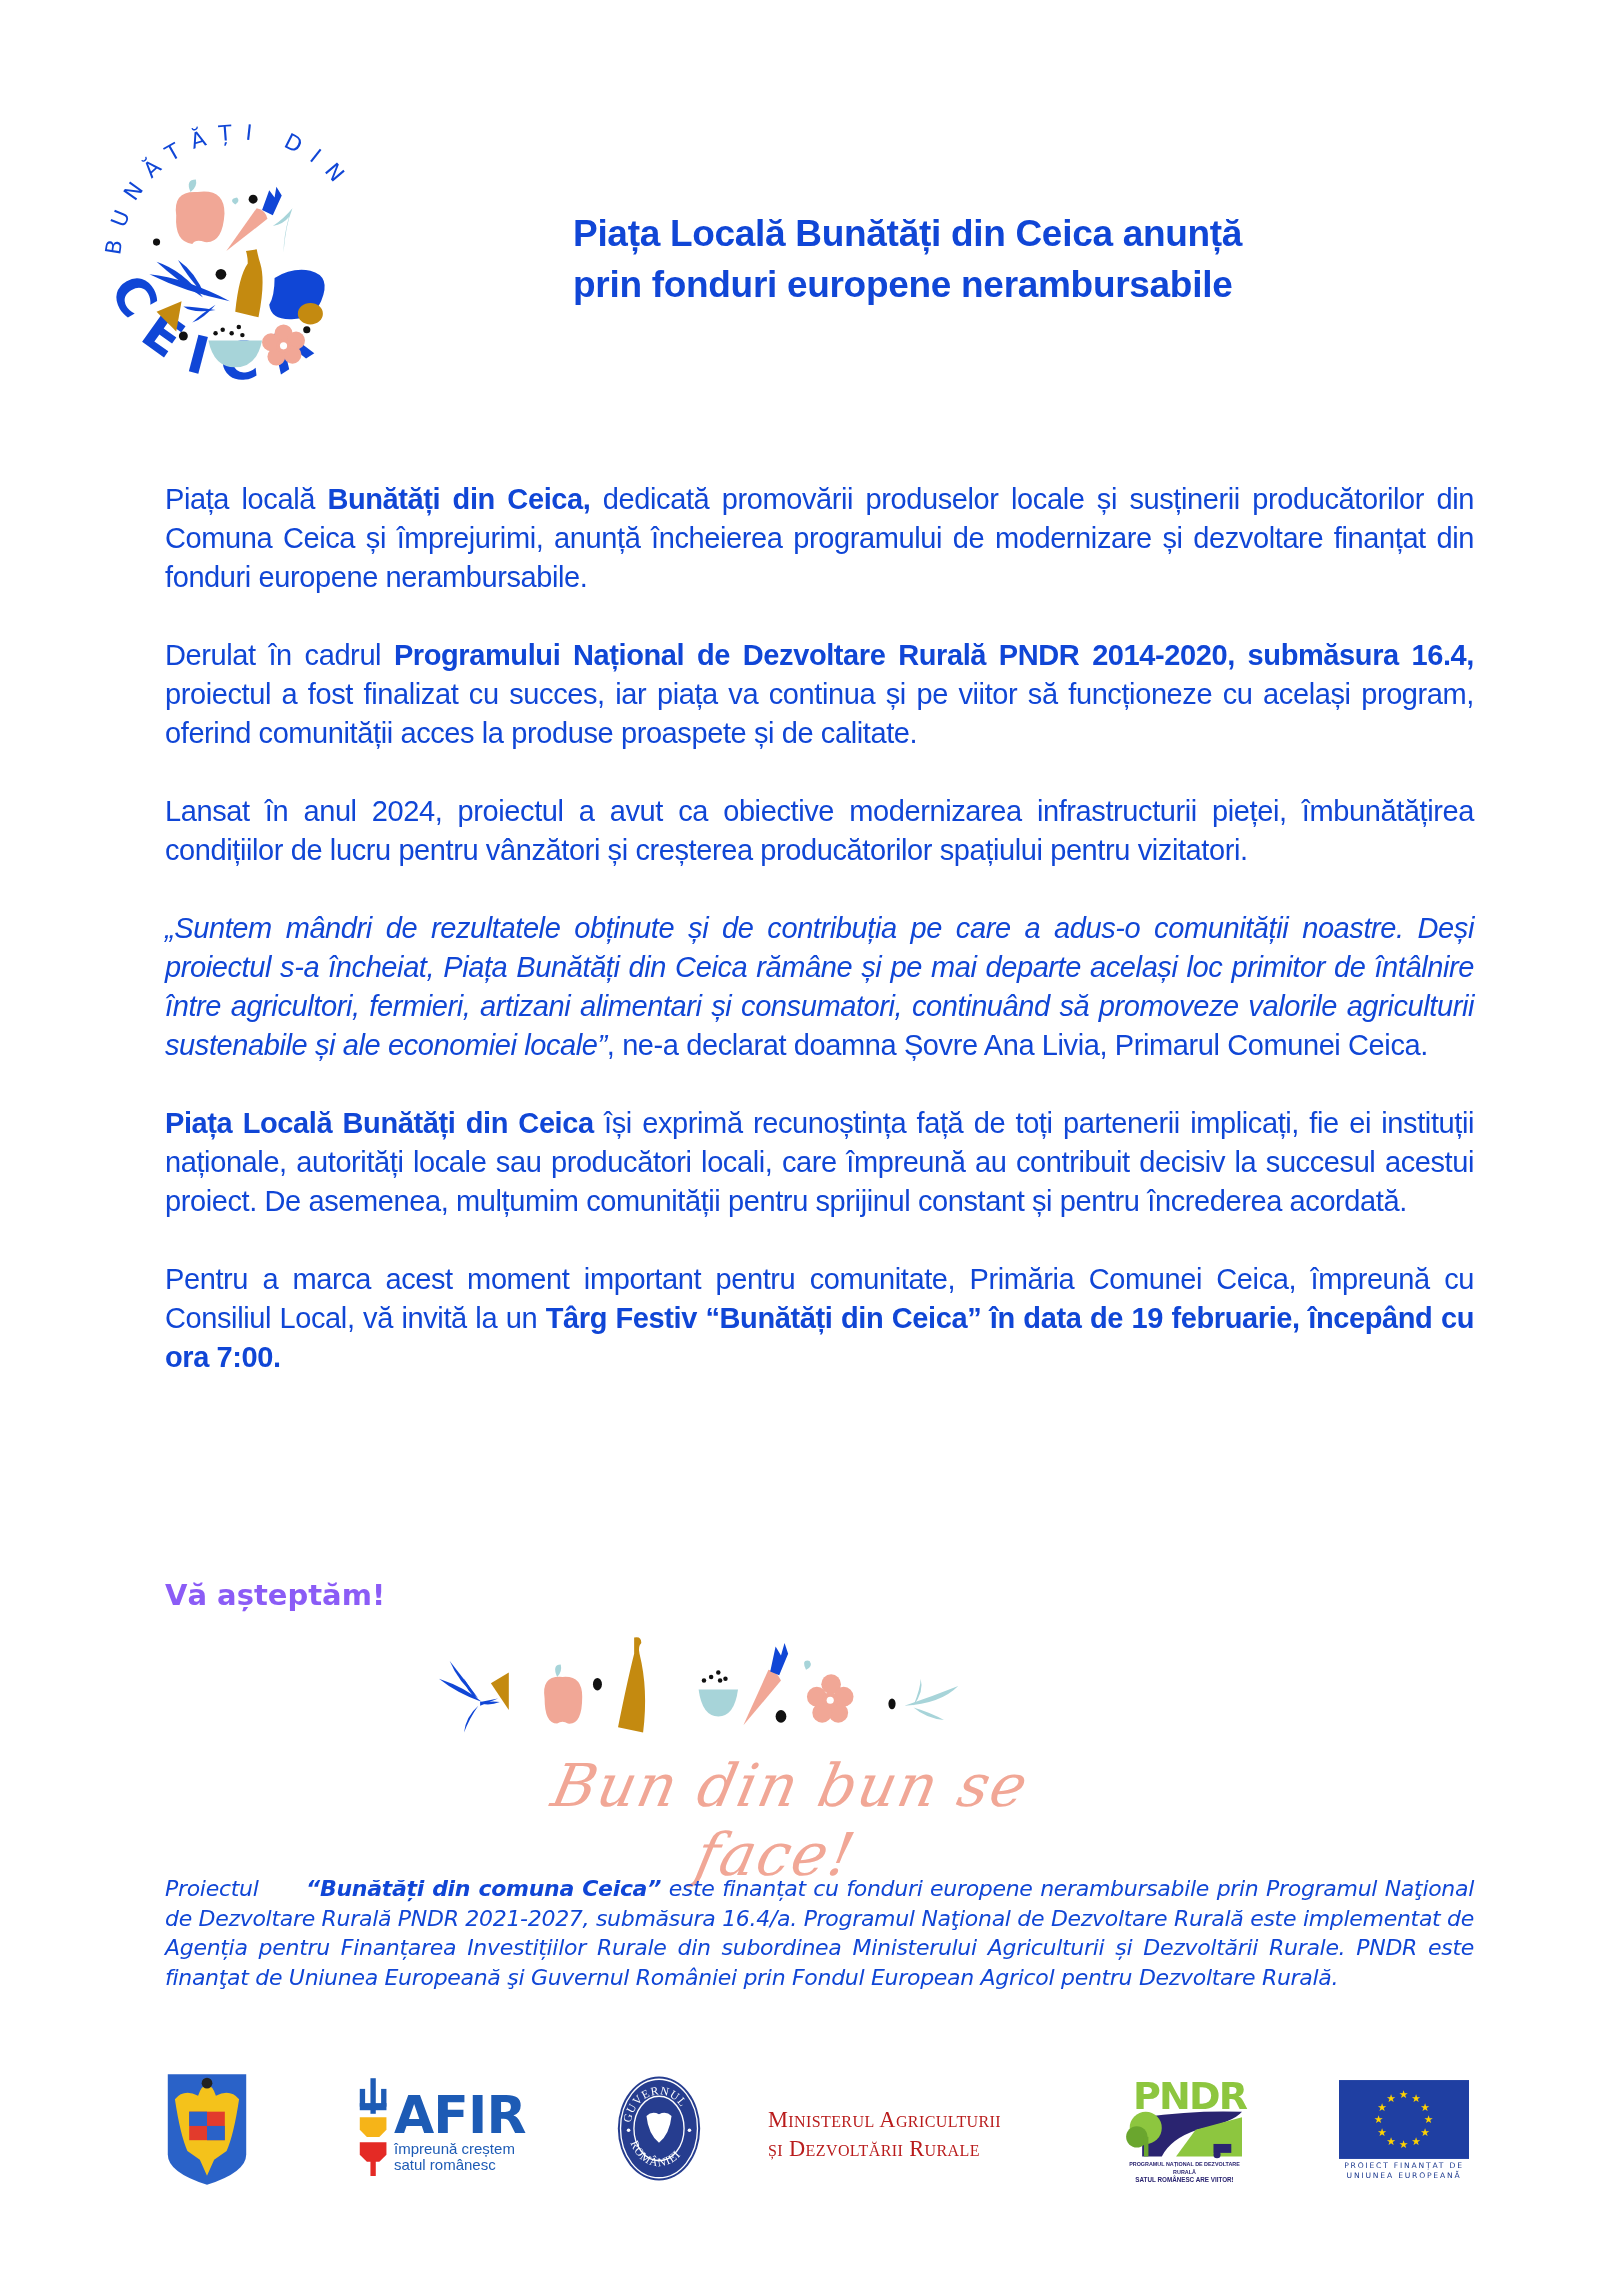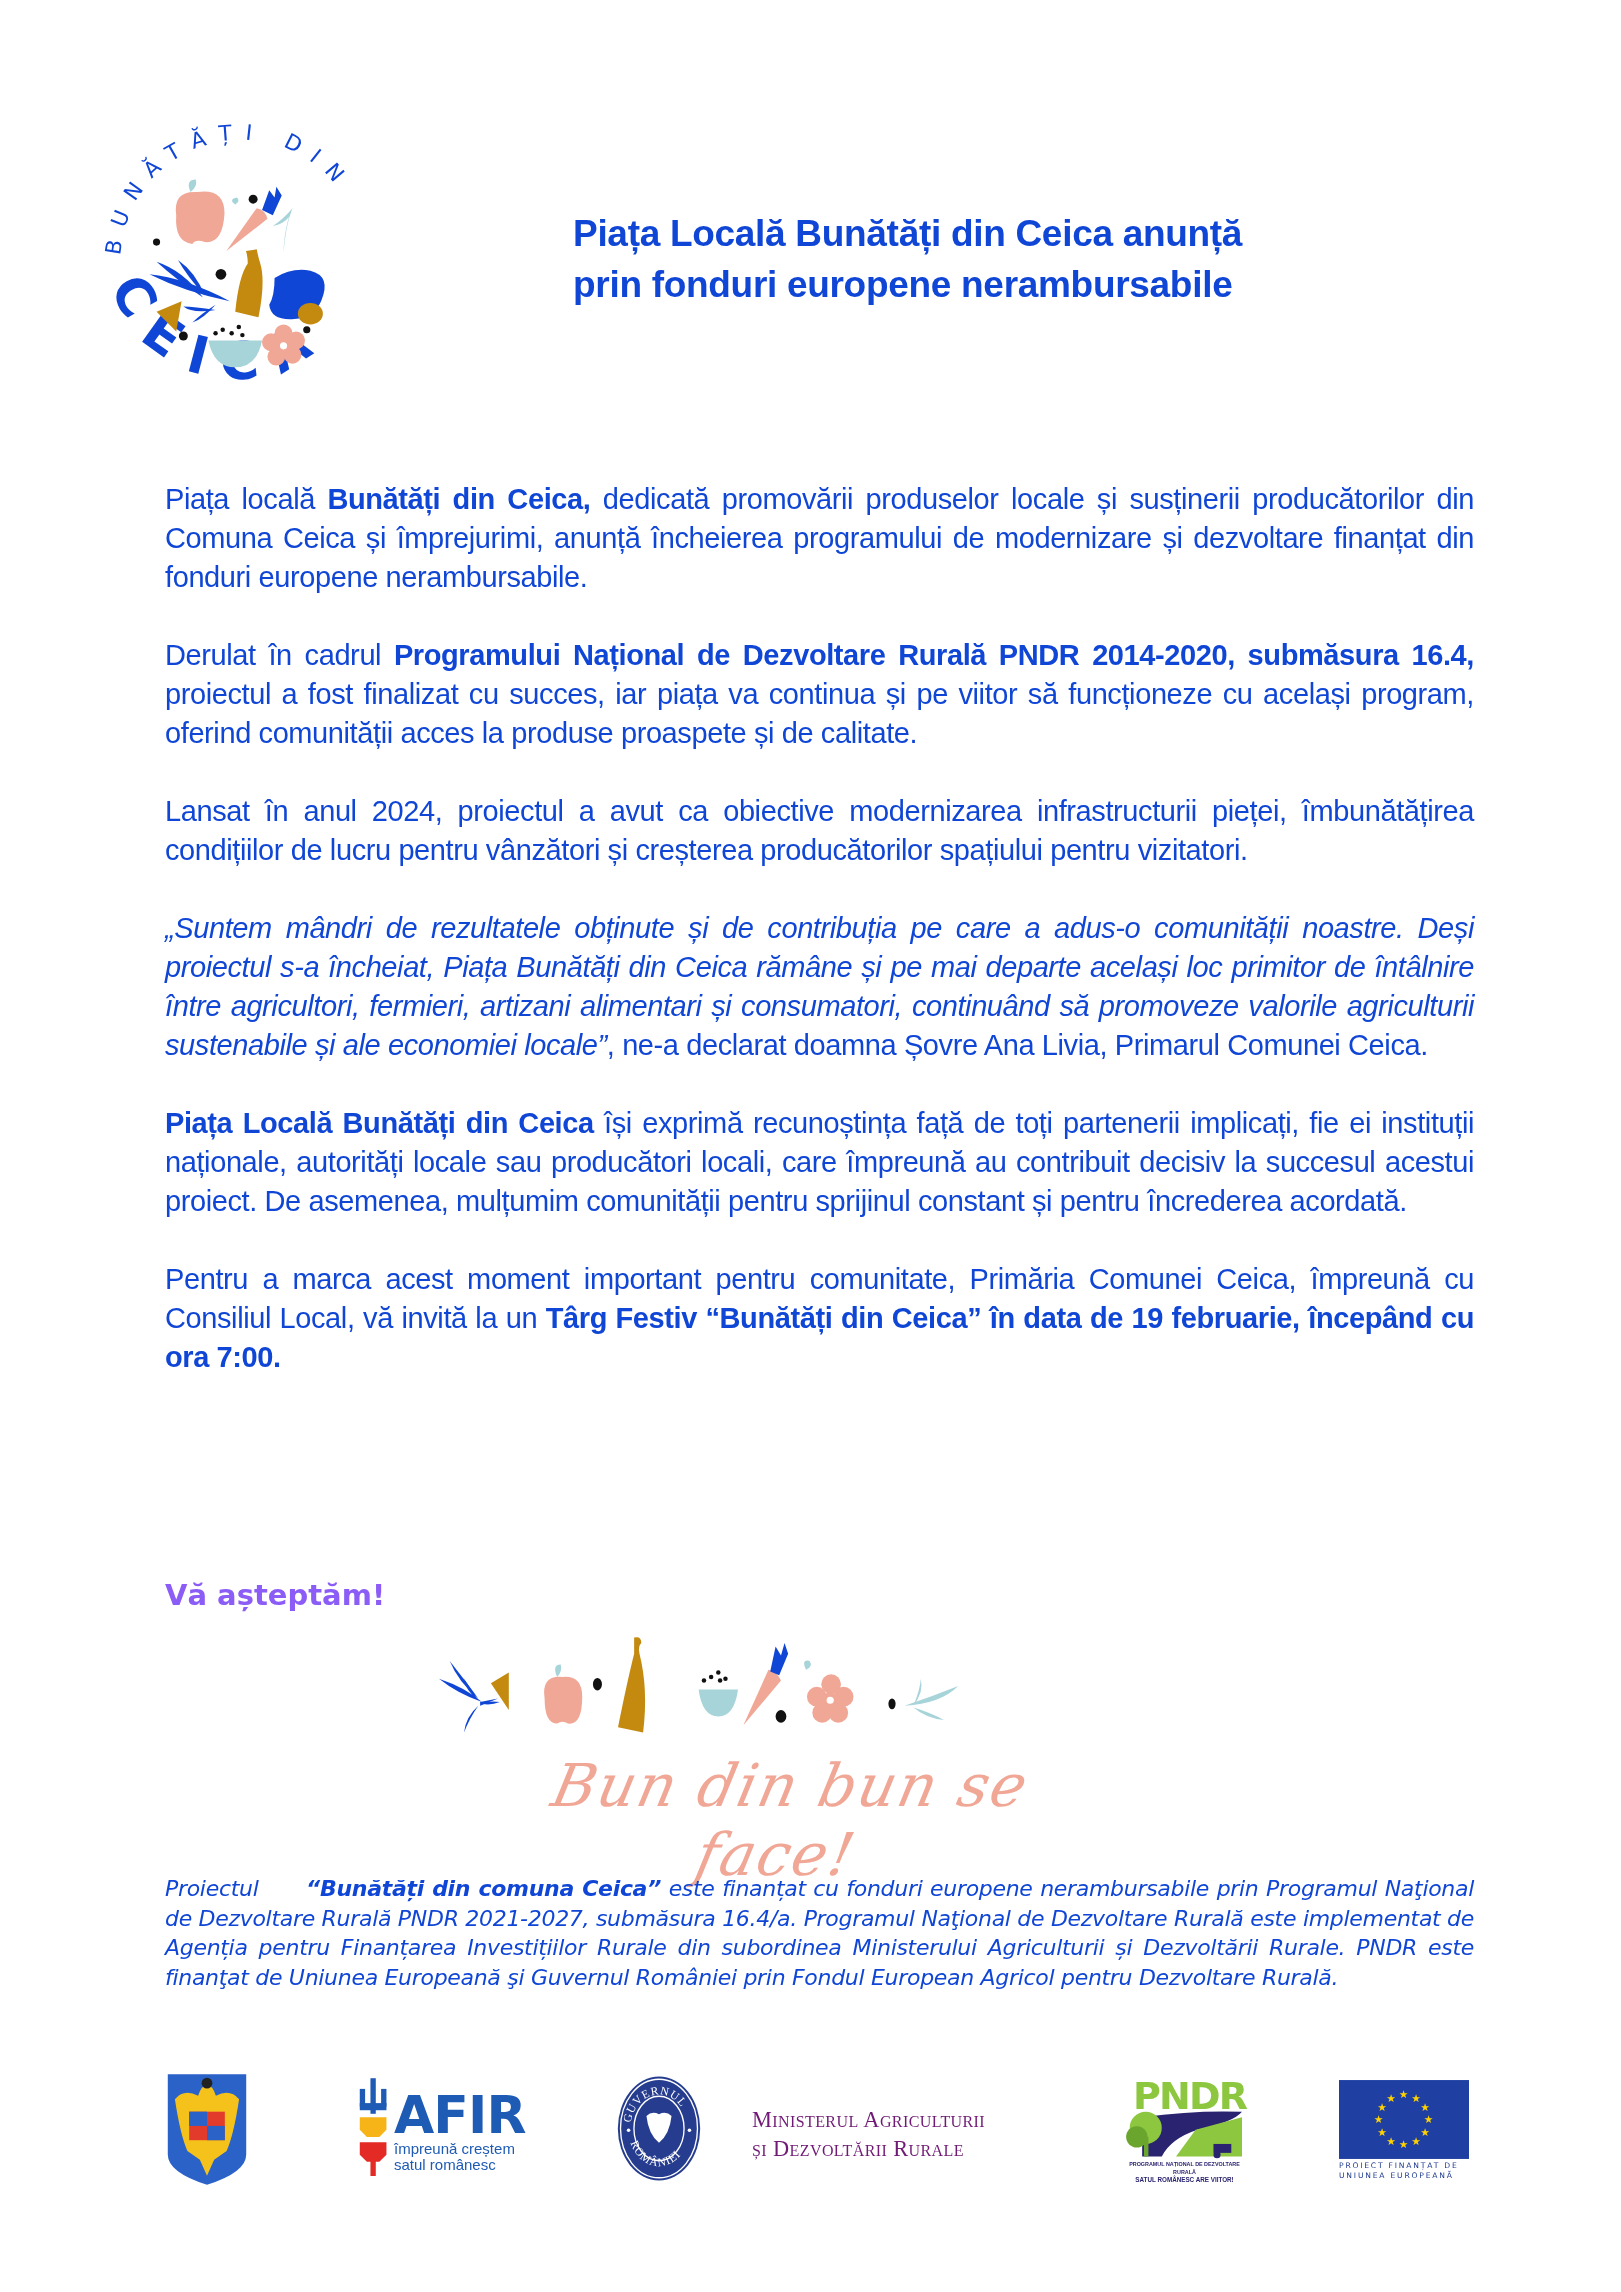--- a/index.html
+++ b/index.html
@@ -39,24 +39,24 @@
     position: absolute; left: 165px; top: 1874px; width: 1309px;
     font-family: "DejaVu Sans", sans-serif; font-style: italic; font-size: 22px;
     line-height: 29.6px; text-align: justify; color: #1046d6; letter-spacing: -0.3px;
   }
   .funding b { font-weight: bold; margin-left: 40px; }
 
   .logos { position: absolute; left: 0; top: 2060px; width: 1621px; height: 143px; }
   .logo-item { position: absolute; }
   .afir-text { position: absolute; left: 36px; top: 7.2px; font-family: "DejaVu Sans", sans-serif; font-weight: bold; font-size: 52px; color: #1d5bb5; letter-spacing: -0.9px; }
   .afir-sub { position: absolute; left: 36px; top: 63px; font-family: "Liberation Sans", sans-serif; font-size: 15px; line-height: 16px; color: #1d5bb5; }
-  .min-text { font-family: "Liberation Serif", serif; font-size: 22.4px; line-height: 29px; color: #701a75; font-variant: small-caps; letter-spacing: 0.4px; }
+  .min-text { font-family: "Liberation Serif", serif; font-size: 22.4px; line-height: 29px; color: #b91c1c; font-variant: small-caps; letter-spacing: 0.4px; margin-left: 16px; }
   .pndr-text { position: absolute; left: 9px; top: -3.6px; font-family: "DejaVu Sans", sans-serif; font-weight: bold; font-size: 38px; color: #8dc63f; letter-spacing: -1.8px; }
   .pndr-sub { position: absolute; left: 0; top: 82px; width: 121px; text-align: center; font-family: "Liberation Sans", sans-serif; font-weight: bold; font-size: 5.4px; color: #2a2470; line-height: 8px; }
-  .eu-caption { position: absolute; left: 0; top: 81px; width: 130px; text-align: left; font-family: "DejaVu Sans", sans-serif; font-size: 7.6px; line-height: 10.7px; letter-spacing: 1.8px; color: #1d3a8e; }
+  .eu-caption { position: absolute; left: 0; top: 81px; width: 130px; text-align: center; font-family: "DejaVu Sans", sans-serif; font-size: 7.6px; line-height: 10.7px; letter-spacing: 1.8px; color: #1d3a8e; }
 </style>
 </head>
 <body>
 
 <div class="logo">
   <svg width="313" height="322" viewBox="0 0 350 360">
     <defs>
       <path id="arcTop" d="M 40 175 A 135 135 0 0 1 290 110" fill="none"></path>
       <path id="arcBot" d="M 30 210 A 145 145 0 0 0 300 230" fill="none"></path>
     </defs>

